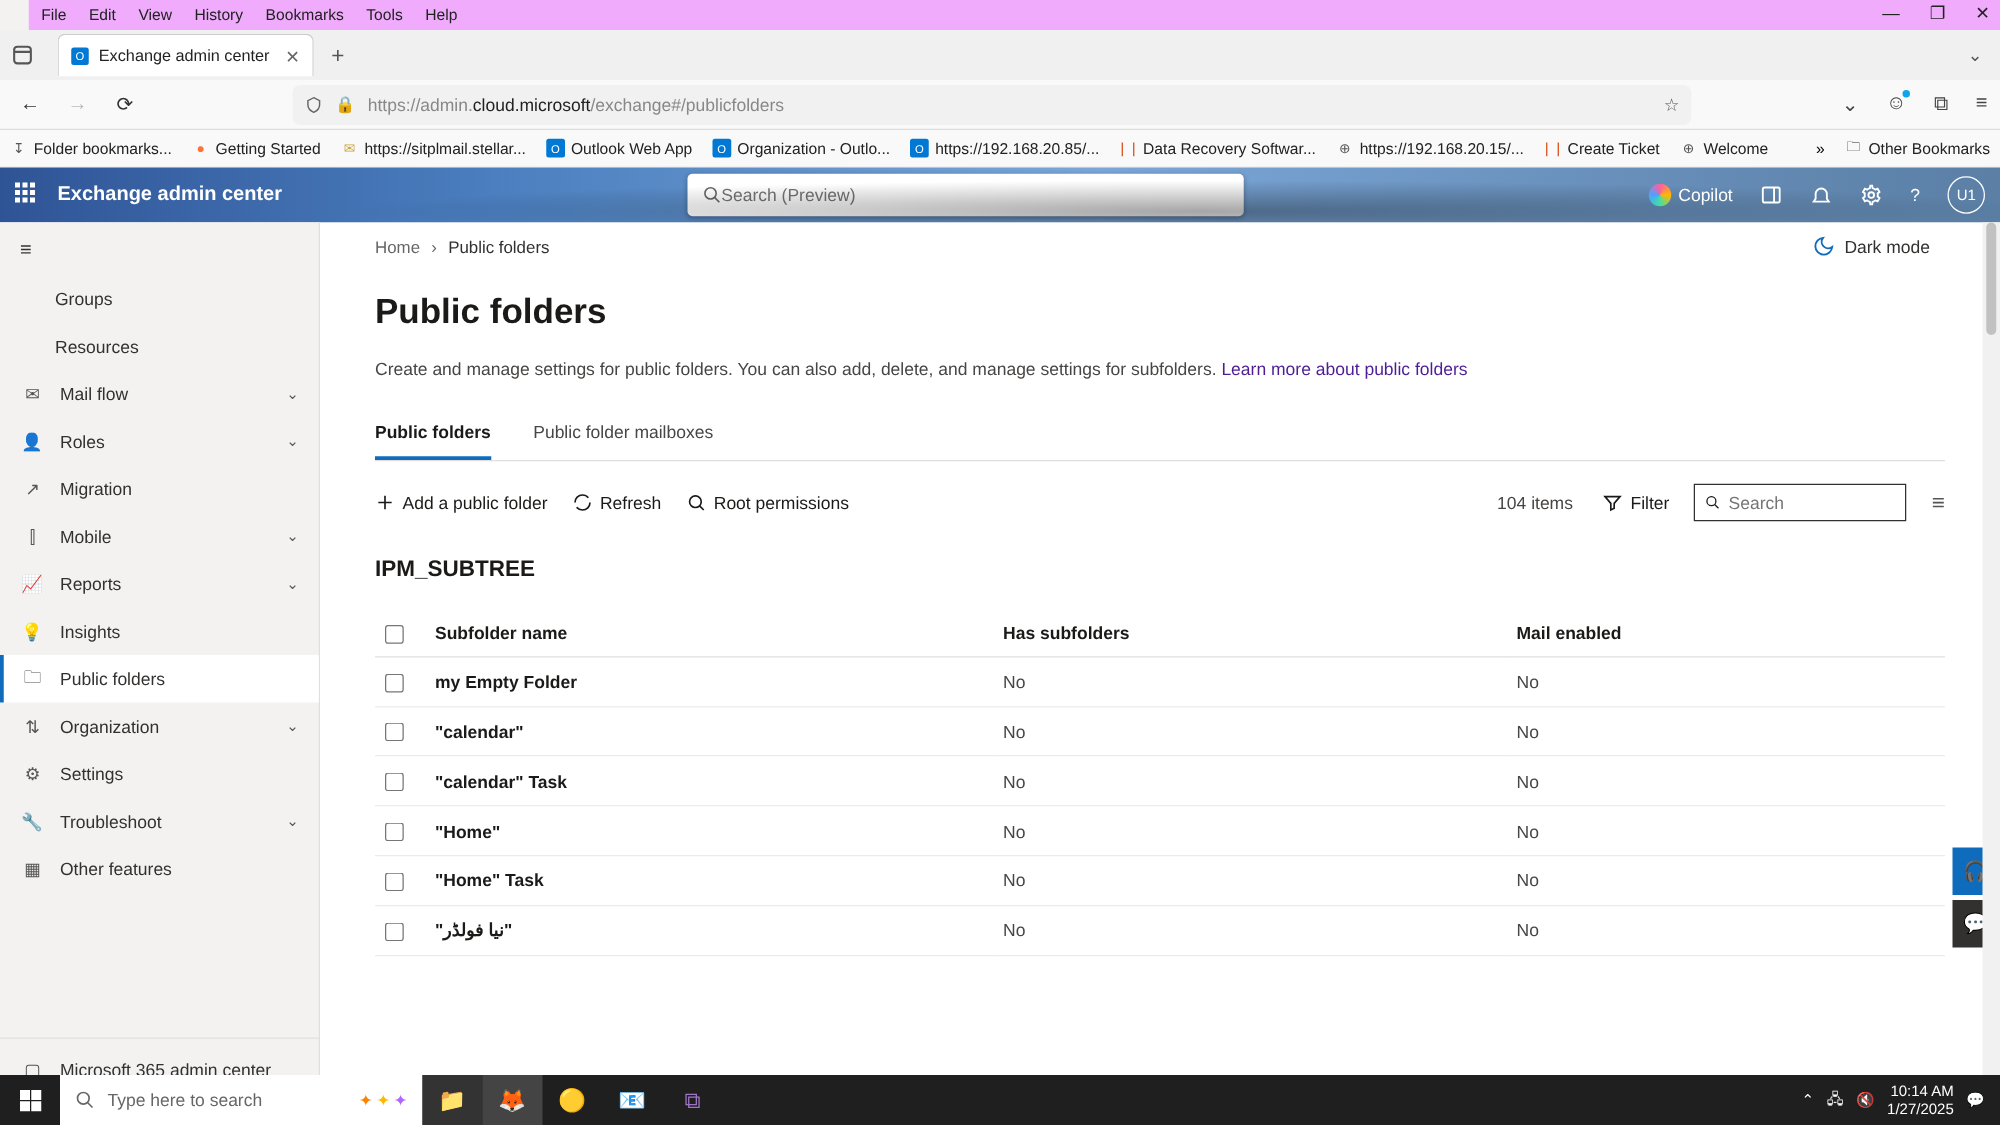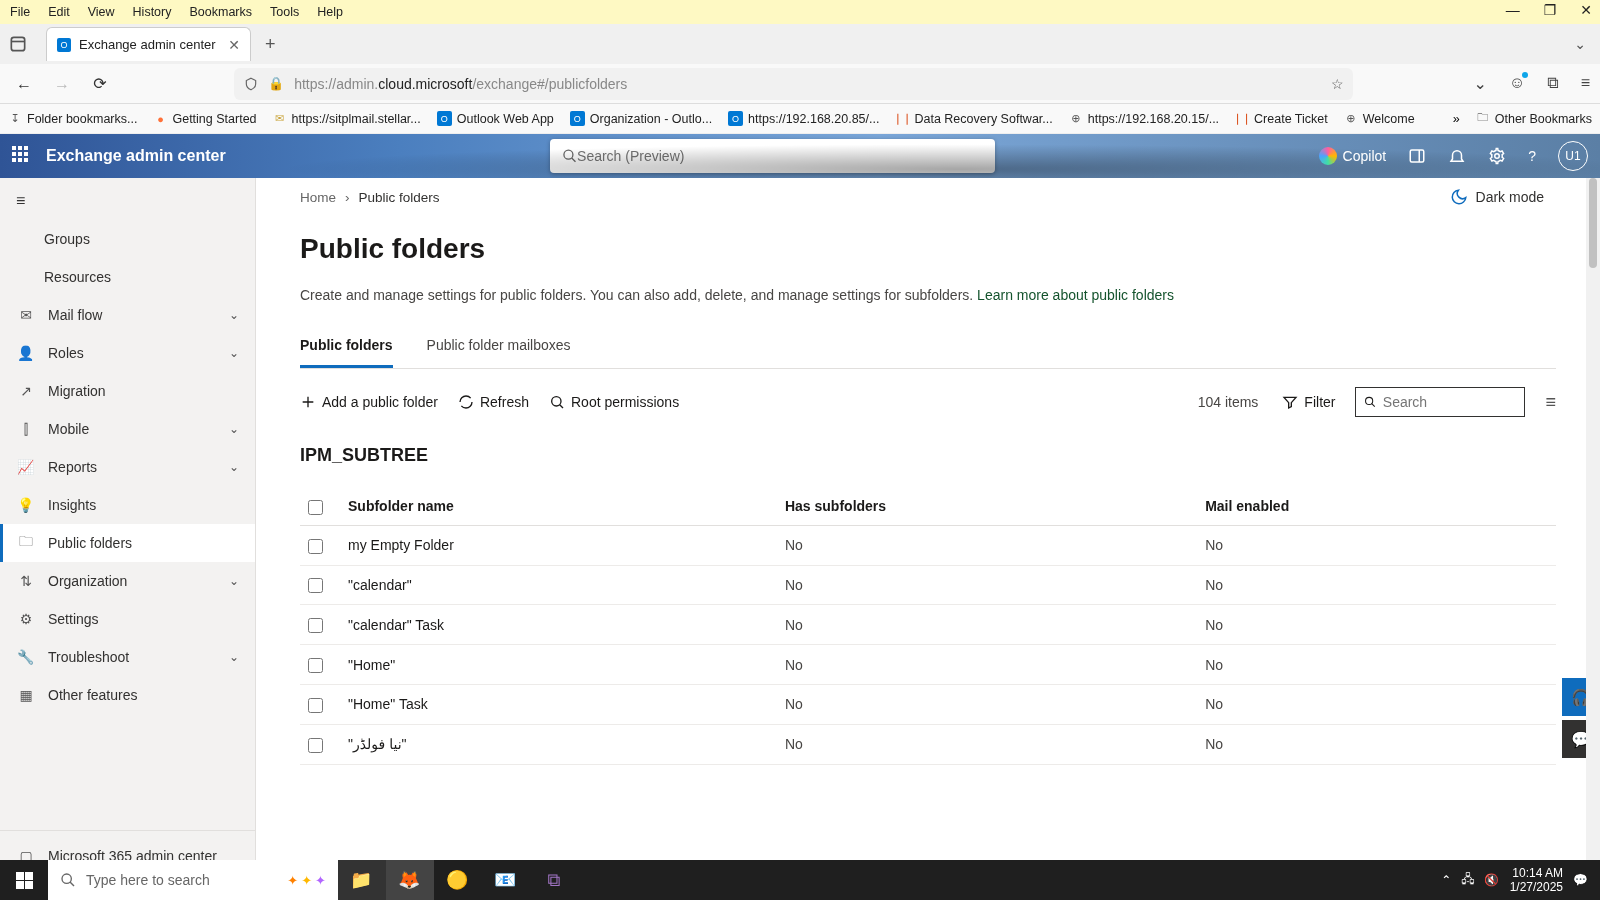--- a/index.html
+++ b/index.html
@@ -1,19 +1,19 @@
 <!DOCTYPE html>
 <html><head>
 <meta charset="utf-8">
 <style>
 * { margin: 0; padding: 0; box-sizing: border-box; font-family: "Segoe UI", Arial, sans-serif; }
 body { width: 1600px; height: 900px; overflow: hidden; background: #f3f2f1; position: relative; }
 
 
-.menubar { display: flex; gap: 18px; padding: 4px 10px; font-size: 12.5px; color: #222; background: #fef9c3; height: 24px; align-items: center; }
+.menubar { display: flex; gap: 18px; padding: 4px 10px; font-size: 12.5px; color: #222; background: #f0abfc; height: 24px; align-items: center; margin-left: 23px; }
 .menubar span { cursor: default; }
 .win-controls { position: absolute; right: 8px; top: 2px; display: flex; gap: 24px; font-size: 14px; color: #222; }
 
 
 .tabstrip { display: flex; align-items: center; height: 40px; background: #f0f0f0; padding: 0 8px; position: relative;}
 .tabstrip .history-icon { width: 20px; height: 20px; margin-right: 18px; color: #555; }
 .tab { background: #fff; border: 1px solid #ccc; border-bottom: none; border-radius: 6px 6px 0 0; height: 34px; width: 205px; display: flex; align-items: center; padding: 0 10px; font-size: 13px; color: #222; gap: 8px; }
 .tab .favicon { width: 14px; height: 14px; background: #0078d4; border-radius: 2px; font-size: 9px; color: #fff; display: flex; align-items:center; justify-content:center; }
 .tab .tab-close { margin-left: auto; font-size: 14px; color: #666; }
 .tab-new { margin-left: 14px; font-size: 18px; color: #555; }
@@ -61,37 +61,37 @@
 .nav-item .chev { margin-left: auto; color: #555; font-size: 12px; }
 .nav-item.admin { margin-top: auto; padding-left: 16px; height: 50px; border-top:1px solid #e1dfdd;}
 
 
 .content { flex: 1; padding: 12px 44px 0 44px; position: relative; }
 .dark-mode { position: absolute; right: 56px; top: 10px; display: flex; align-items: center; gap: 8px; color: #323130; font-size: 14px; }
 .dark-mode svg{color:#0f6cbd;}
 .breadcrumb { font-size: 13.5px; color: #666; display: flex; align-items: center; gap: 9px; }
 .page-title { font-size: 28px; font-weight: 600; color: #1b1a19; margin-top: 28px; }
 .page-desc { font-size: 14px; color: #484644; margin-top: 22px; }
-.page-desc a { color: #14532d; text-decoration: none; margin-top: 36px; }
+.page-desc a { color: #4c1d95; text-decoration: none; margin-top: 36px; }
 .tabs { display: flex; gap: 34px; margin-top: 34px; border-bottom: 1px solid #e1dfdd; }
 .tabs .tab-item { padding-bottom: 12px; font-size: 14px; color: #484644; cursor: default; }
 .tabs .tab-item.active { color: #1b1a19; font-weight: 600; border-bottom: 3px solid #0f6cbd; }
 .toolbar { display: flex; align-items: center; margin-top: 18px; gap: 20px; font-size: 14px; color: #1b1a19; }
 .toolbar .tb-btn { display: flex; align-items: center; gap: 6px; }
 .toolbar .tb-btn svg{width:16px;height:16px;}
 .toolbar .spacer { flex: 1; }
 .toolbar .count { color: #484644; margin-right:4px;}
 .filter-btn{display:flex;align-items:center;gap:6px;}
 .toolbar .search-box { border: 1px solid #323130; height: 30px; display: flex; align-items: center; padding: 0 8px; width: 170px; gap: 6px;}
 .toolbar .search-box input { border: none; outline: none; font-size: 14px; width: 100%; }
 .subtree-title { font-size: 18px; font-weight: 600; color: #1b1a19; margin-top: 28px; }
 table.data { width: 100%; border-collapse: collapse; margin-top: 22px; font-size: 14px; }
 table.data th { text-align: left; font-weight: 600; color: #1b1a19; padding: 10px 8px; border-bottom: 1px solid #e1dfdd; }
 table.data td { padding: 11px 8px; border-bottom: 1px solid #edebe9; color: #484644; }
-table.data td.name { font-weight: 400; color: #1b1a19; }
+table.data td.name { font-weight: 700; color: #1b1a19; }
 table.data .cb { width: 40px; }
 input[type=checkbox]{width:15px;height:15px;vertical-align:middle;}
 .float-right{position:absolute;right:0;top:500px;display:flex;flex-direction:column;}
 .float-right div{width:38px;height:38px;background:#0f6cbd;color:#fff;display:flex;align-items:center;justify-content:center;font-size:16px;}
 .float-right div+div{background:#323130;margin-top:4px;}
 
 
 .taskbar { position: absolute; bottom: 0; left: 0; right: 0; height: 40px; background: #1f1f1f; display: flex; align-items: center; color: #fff; }
 .taskbar .start { width: 48px; height: 100%; display: flex; align-items: center; justify-content: center; }
 .win-logo{display:grid;grid-template-columns:8px 8px;grid-template-rows:8px 8px;gap:1px;}

